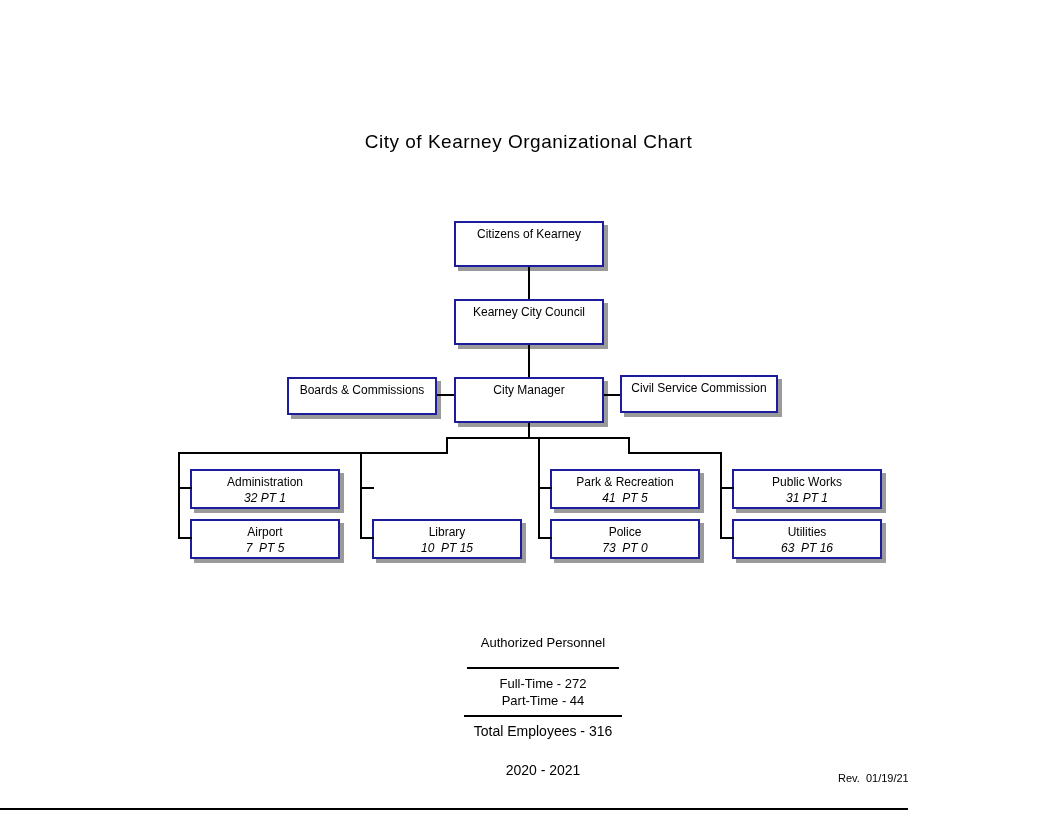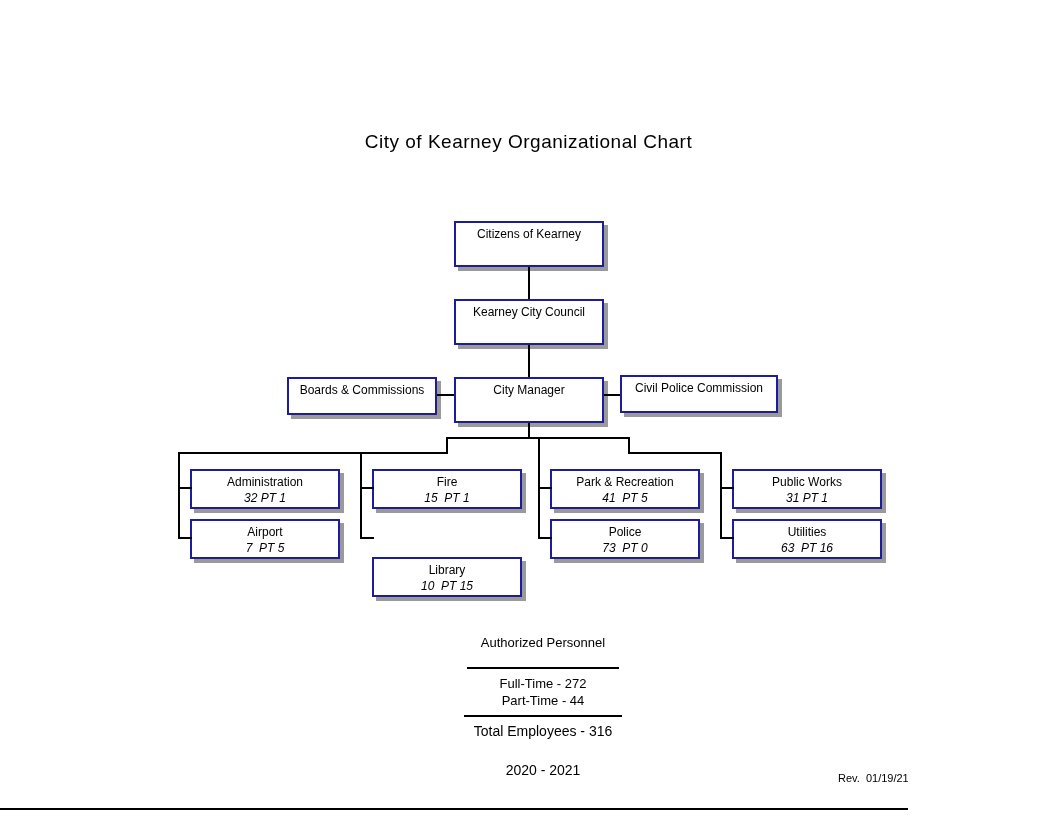--- a/index.html
+++ b/index.html
@@ -37,21 +37,21 @@
   .b-citizens      { left: 454px; top: 221px; width: 150px; height: 46px; }
   .b-council       { left: 454px; top: 299px; width: 150px; height: 46px; }
   .b-boards        { left: 287px; top: 377px; width: 150px; height: 38px; }
   .b-citymanager   { left: 454px; top: 377px; width: 150px; height: 46px; }
   .b-civilservice  { left: 620px; top: 375px; width: 158px; height: 38px; }
 
   
   .d0 { left: 190px; top: 469px; width: 150px; height: 40px; }
   .d1 { left: 190px; top: 519px; width: 150px; height: 40px; }
   .d2 { left: 372px; top: 469px; width: 150px; height: 40px; }
-  .d3 { left: 372px; top: 519px; width: 150px; height: 40px; margin-top: 38px; }
+  .d3 { left: 372px; top: 519px; width: 150px; height: 40px; }
   .d4 { left: 550px; top: 469px; width: 150px; height: 40px; }
   .d5 { left: 550px; top: 519px; width: 150px; height: 40px; }
   .d6 { left: 732px; top: 469px; width: 150px; height: 40px; }
   .d7 { left: 732px; top: 519px; width: 150px; height: 40px; }
 
   .line { position: absolute; background: #000000; }
 
   
   .l-cit-cou   { left: 528px; top: 267px; width: 2px;  height: 32px; }
   .l-cou-cm    { left: 528px; top: 345px; width: 2px;  height: 32px; }
@@ -118,34 +118,30 @@
   <div class="obox b-council">
     <span class="bname">Kearney City Council</span>
   </div>
   <div class="obox b-boards">
     <span class="bname">Boards &amp; Commissions</span>
   </div>
   <div class="obox b-citymanager">
     <span class="bname">City Manager</span>
   </div>
   <div class="obox b-civilservice">
-    <span class="bname">Civil Police Commission</span>
+    <span class="bname">Civil Service Commission</span>
   </div>
 
   <div class="obox d0">
     <div class="bname">Administration</div>
     <div class="staff">32 PT 1</div>
   </div>
   <div class="obox d1">
     <div class="bname">Airport</div>
     <div class="staff">7  PT 5</div>
-  </div>
-  <div class="obox d2">
-    <div class="bname">Fire</div>
-    <div class="staff">15  PT 1</div>
   </div>
   <div class="obox d3">
     <div class="bname">Library</div>
     <div class="staff">10  PT 15</div>
   </div>
   <div class="obox d4">
     <div class="bname">Park &amp; Recreation</div>
     <div class="staff">41  PT 5</div>
   </div>
   <div class="obox d5">

